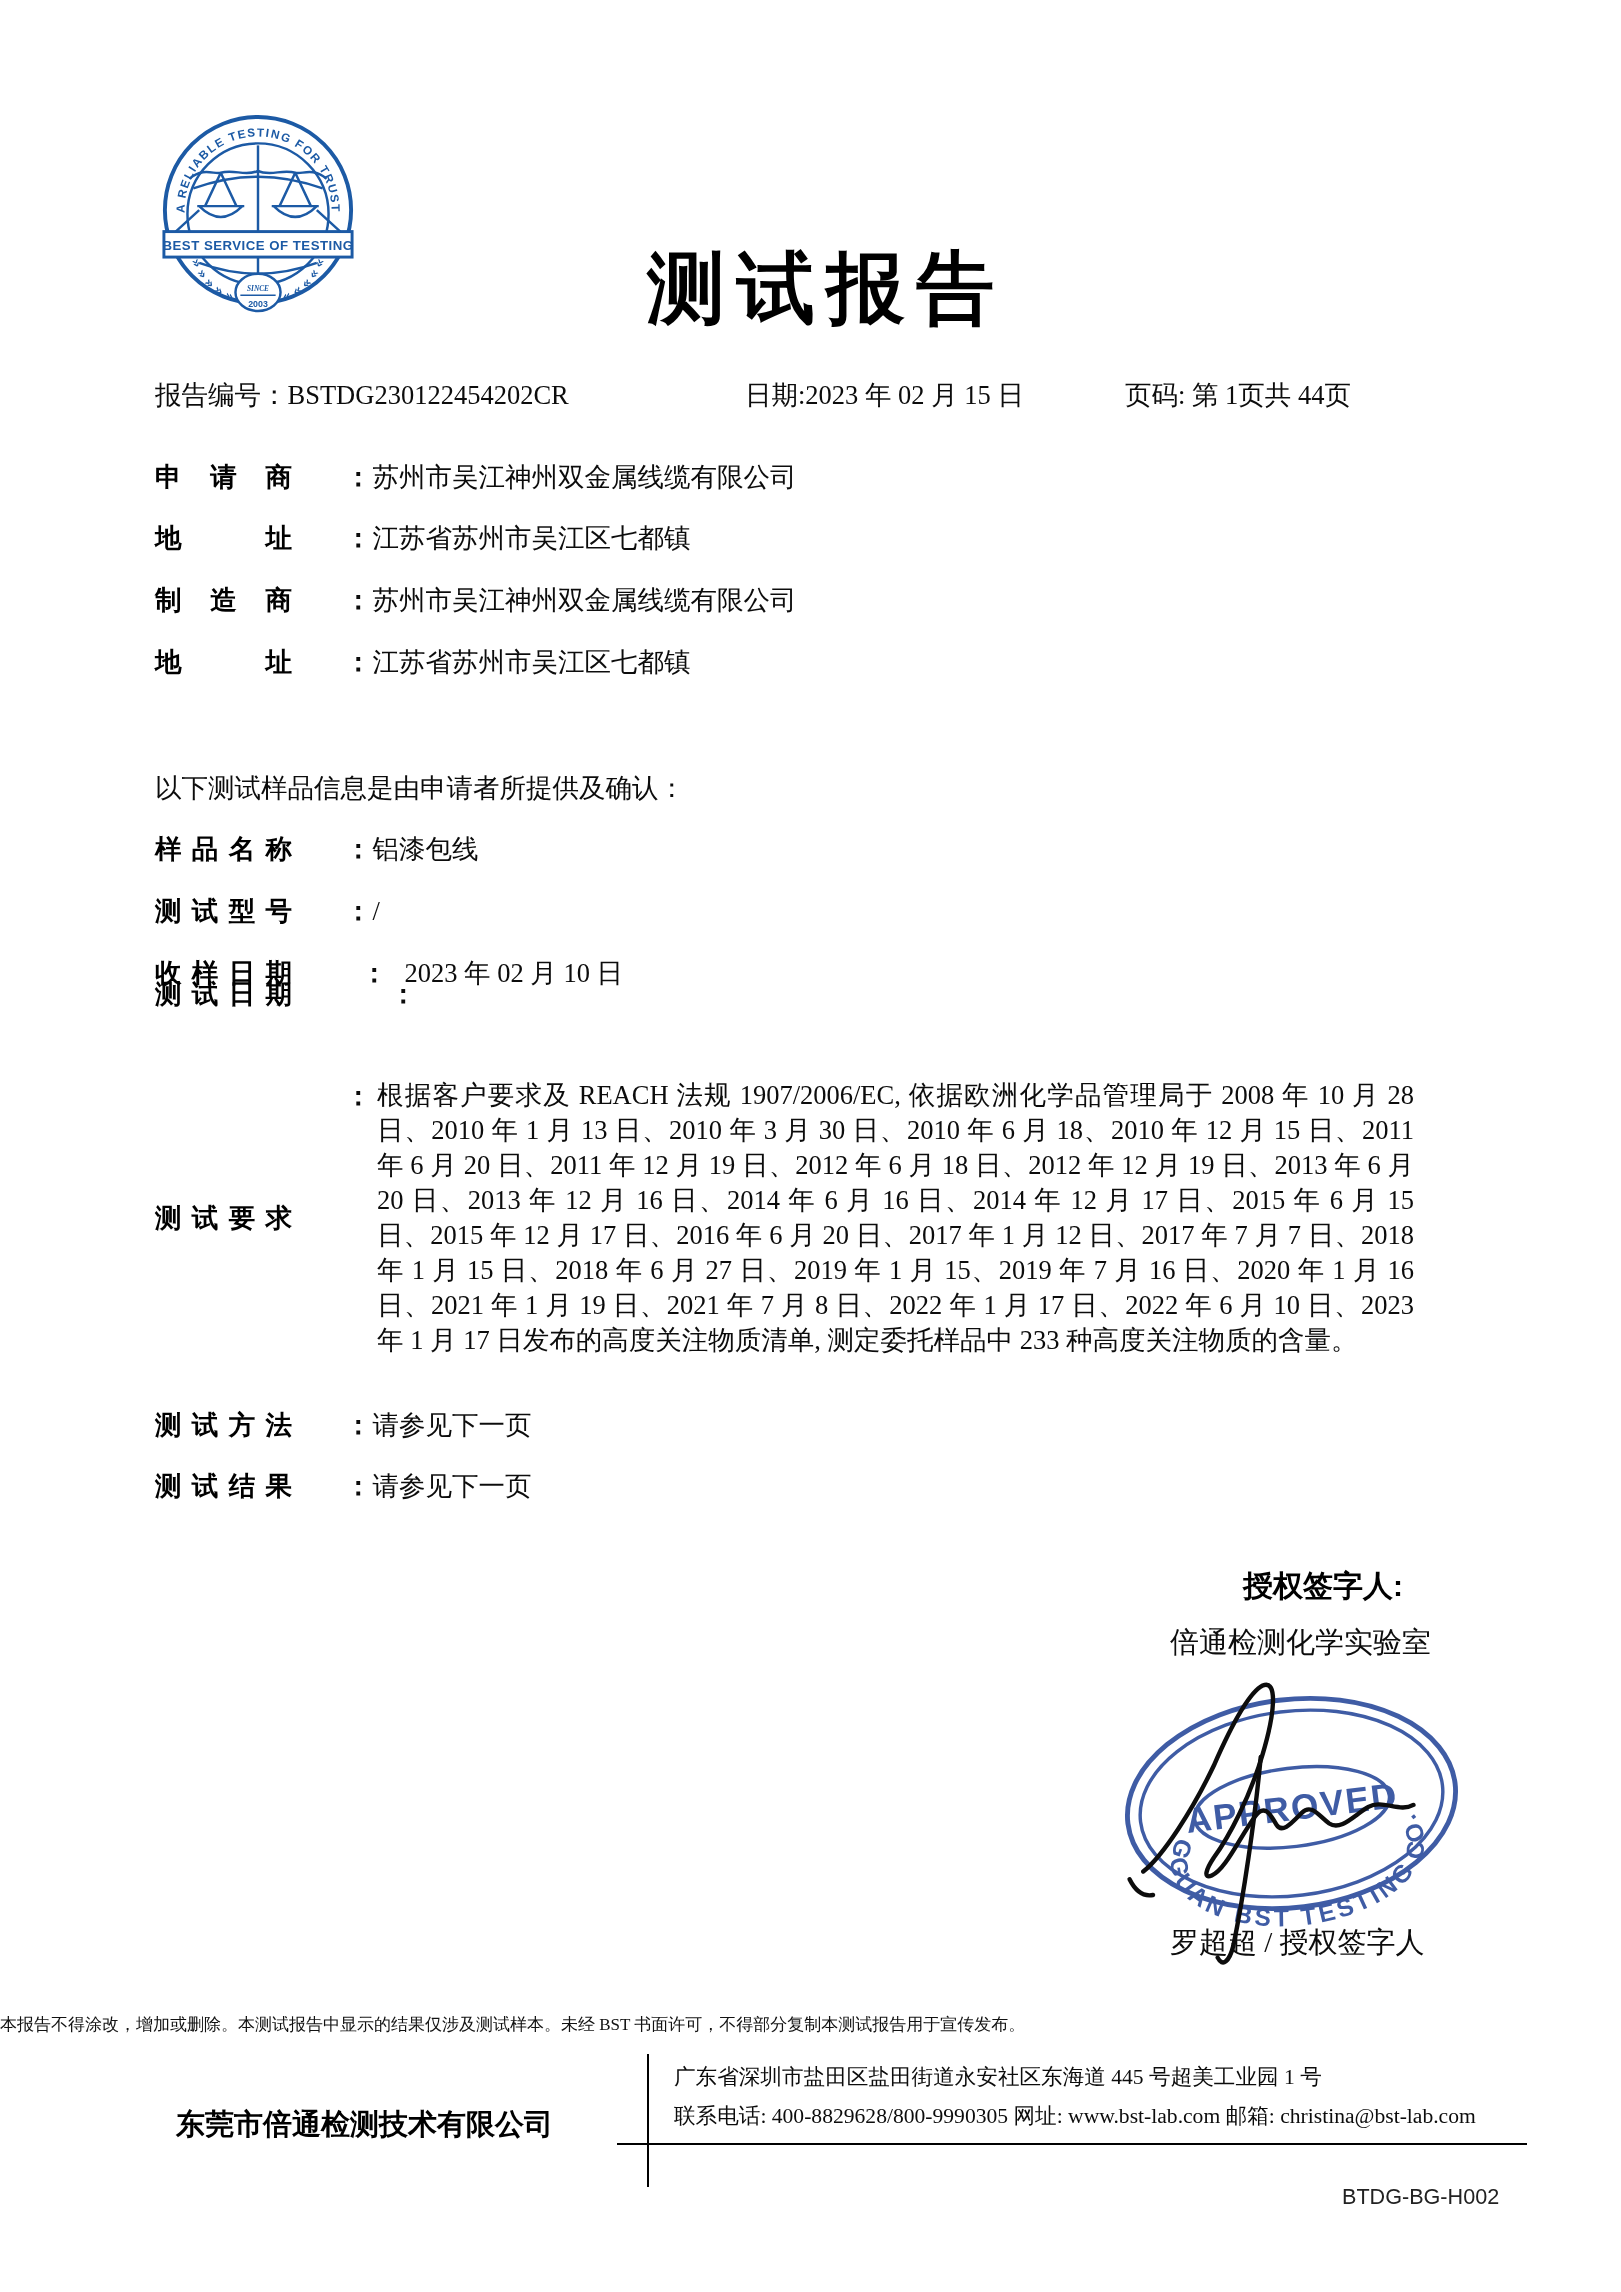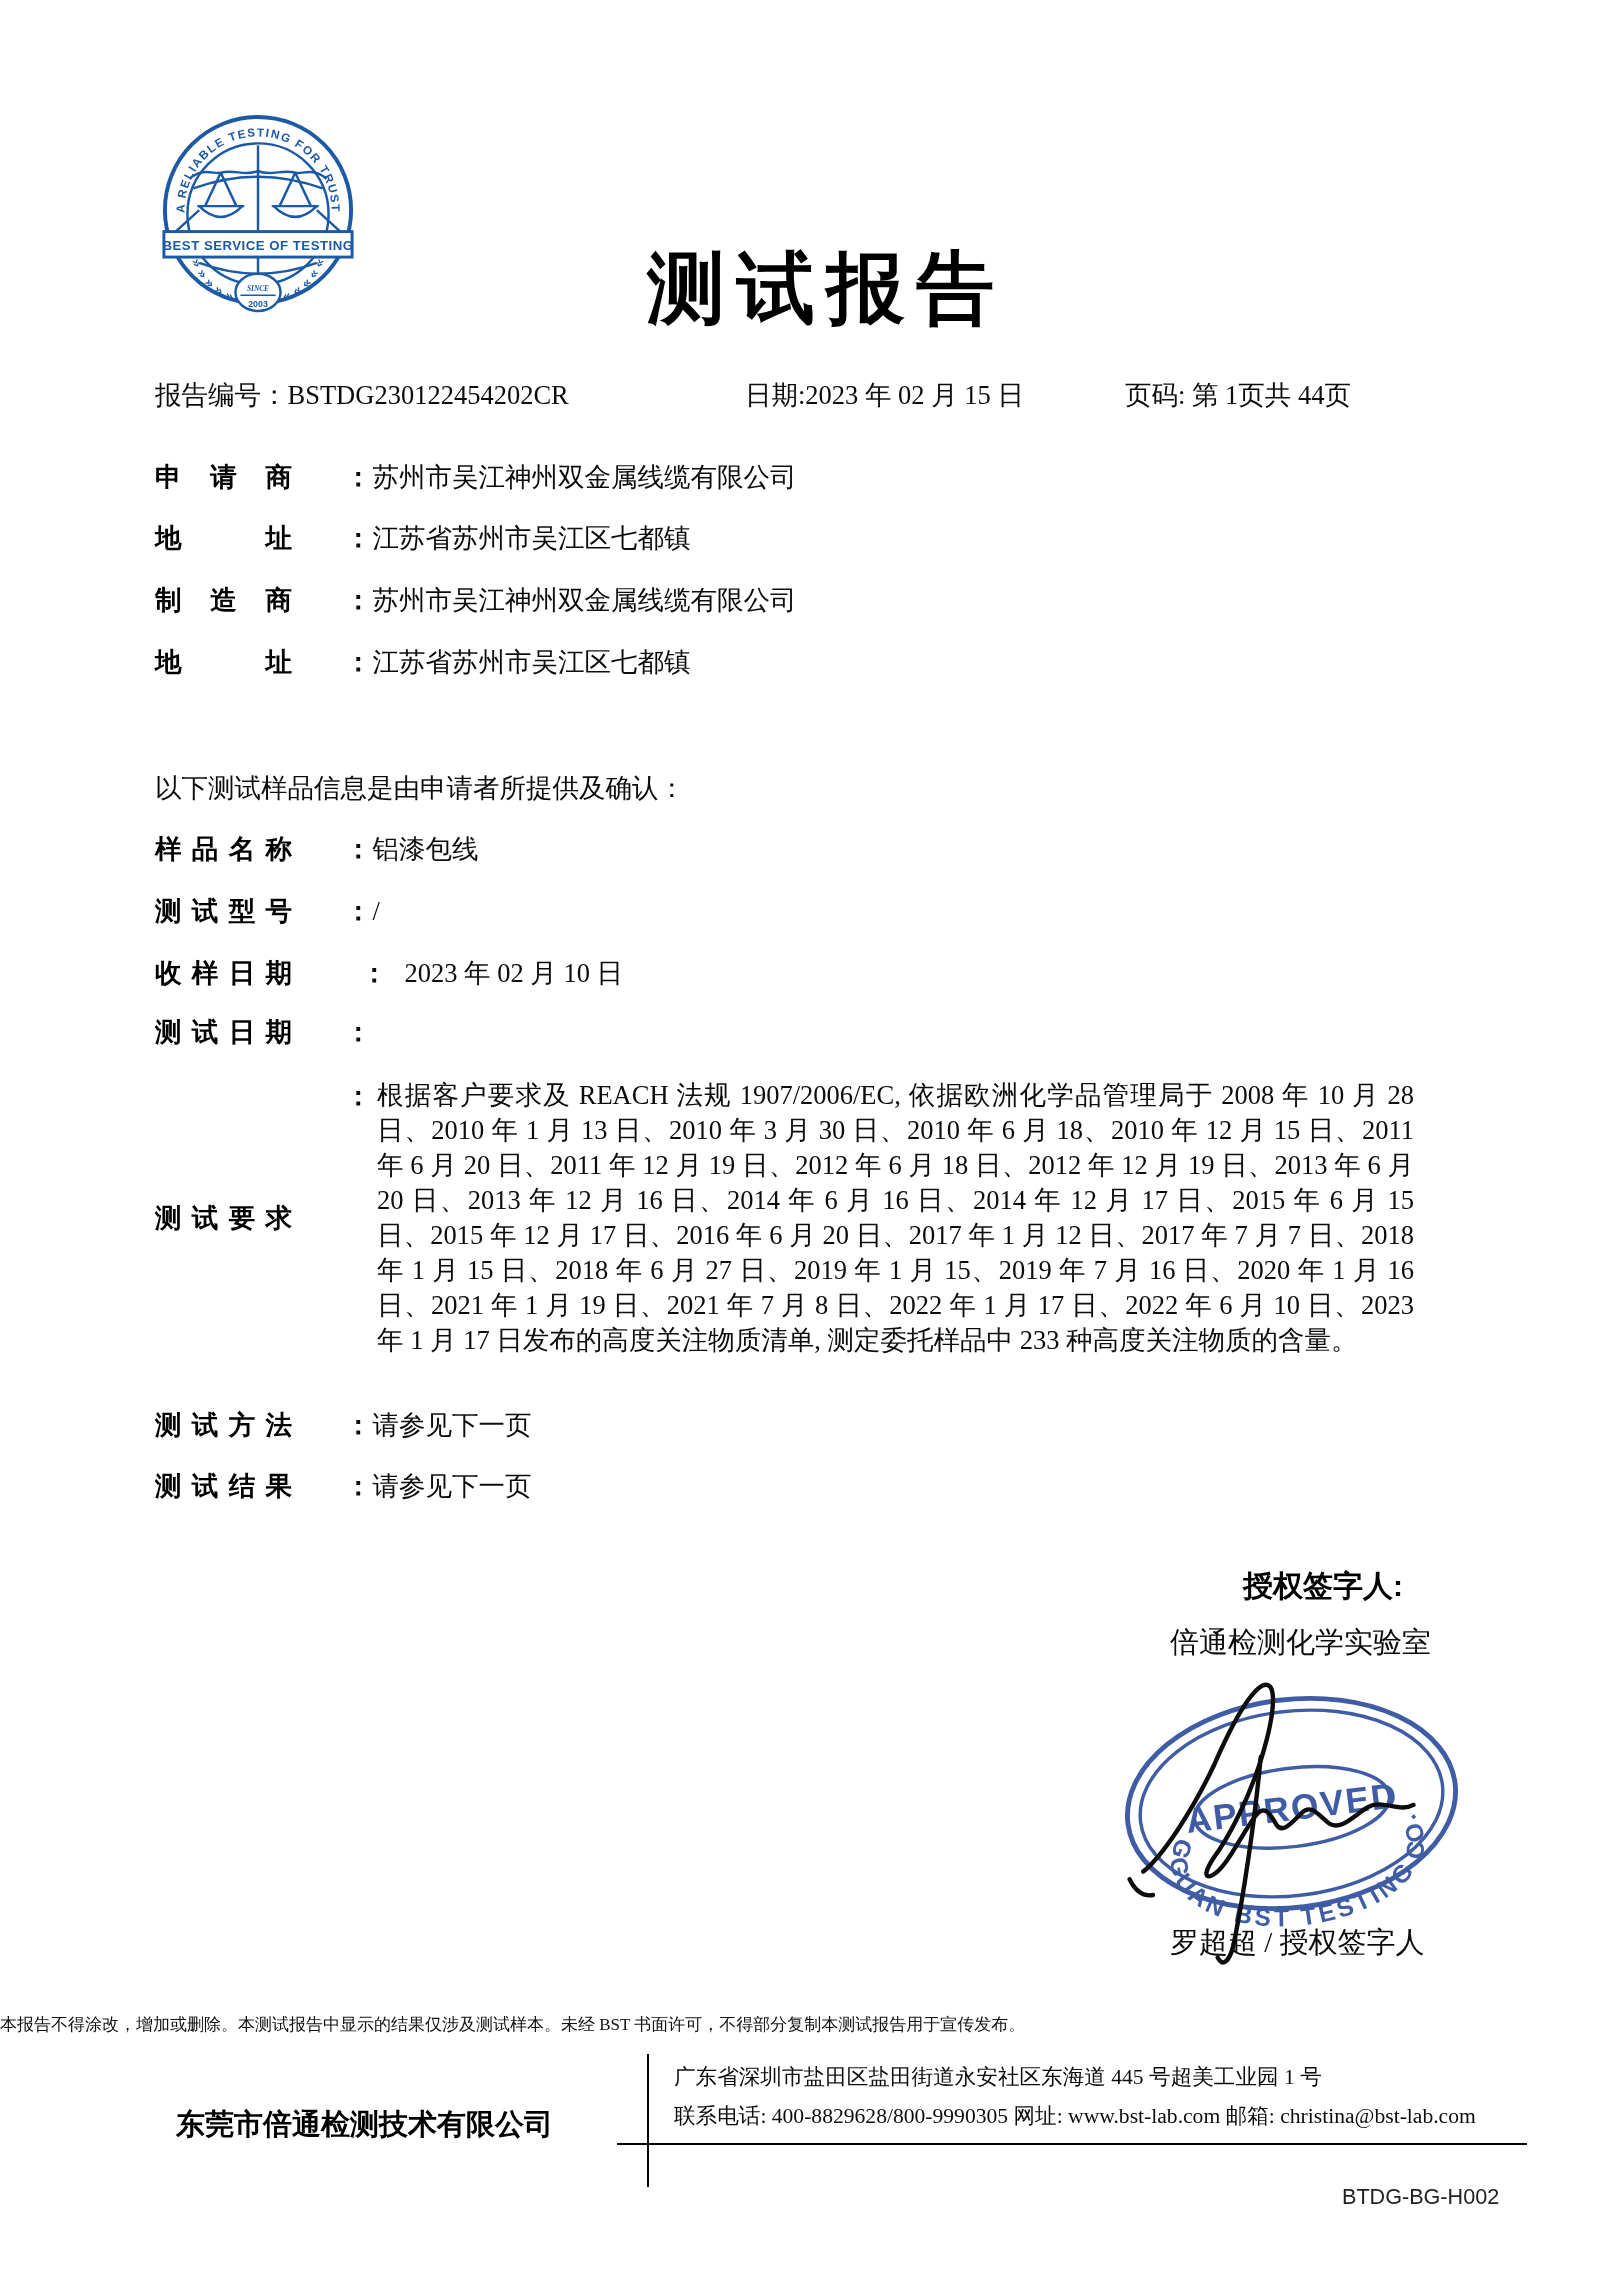--- a/index.html
+++ b/index.html
@@ -151,21 +151,21 @@
   <div class="row" style="top:895px;">
     <span class="lbl">测试型号</span>
     <span class="colon">：</span>
     <span class="val">/</span>
   </div>
   <div class="row" style="top:957px;gap:16px;">
     <span class="lbl">收样日期</span>
     <span class="colon">：</span>
     <span class="val">2023 年 02 月 10 日</span>
   </div>
-  <div class="row" style="top:1016px;">
+  <div class="row" style="top:978px;gap:45px;">
     <span class="lbl">测试日期</span>
     <span class="colon">：</span>
   </div>
 
   <div class="req-lbl">测试要求</div>
   <div class="req-colon">：</div>
   <div class="req-text">根据客户要求及 REACH 法规 1907/2006/EC, 依据欧洲化学品管理局于 2008 年 10 月 28 日、2010 年 1 月 13 日、2010 年 3 月 30 日、2010 年 6 月 18、2010 年 12 月 15 日、2011 年 6 月 20 日、2011 年 12 月 19 日、2012 年 6 月 18 日、2012 年 12 月 19 日、2013 年 6 月 20 日、2013 年 12 月 16 日、2014 年 6 月 16 日、2014 年 12 月 17 日、2015 年 6 月 15 日、2015 年 12 月 17 日、2016 年 6 月 20 日、2017 年 1 月 12 日、2017 年 7 月 7 日、2018 年 1 月 15 日、2018 年 6 月 27 日、2019 年 1 月 15、2019 年 7 月 16 日、2020 年 1 月 16 日、2021 年 1 月 19 日、2021 年 7 月 8 日、2022 年 1 月 17 日、2022 年 6 月 10 日、2023 年 1 月 17 日发布的高度关注物质清单, 测定委托样品中 233 种高度关注物质的含量。</div>
 
   <div class="row" style="top:1409px;">
     <span class="lbl">测试方法</span>

